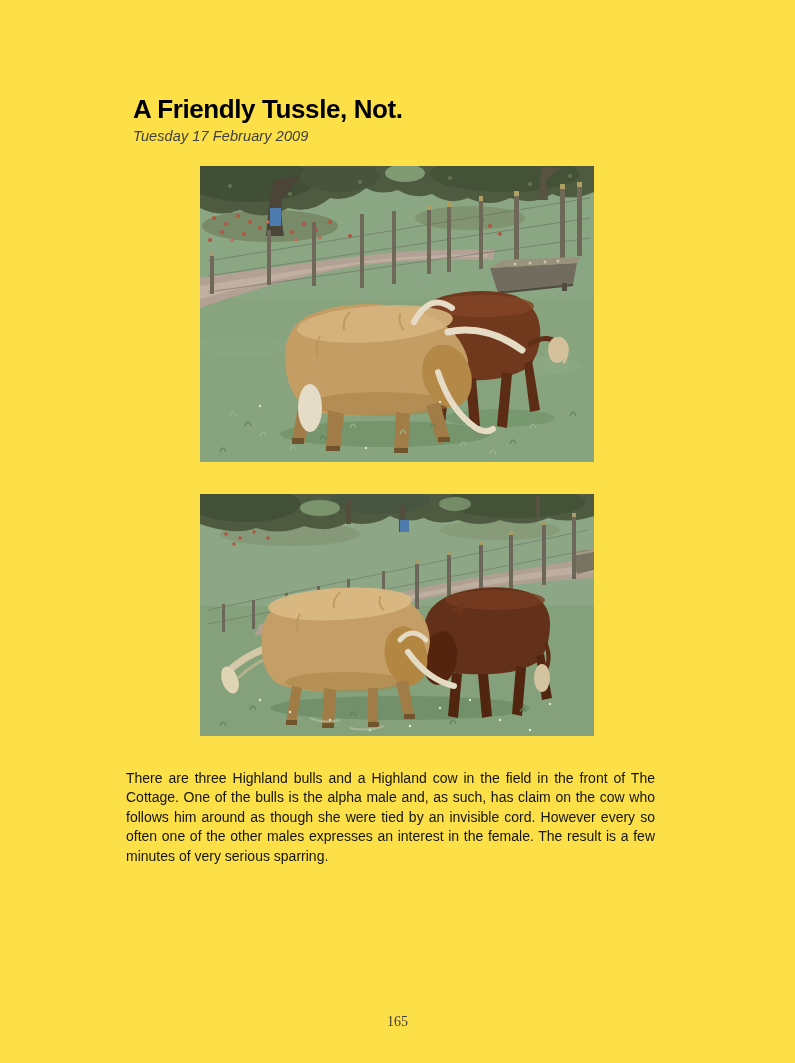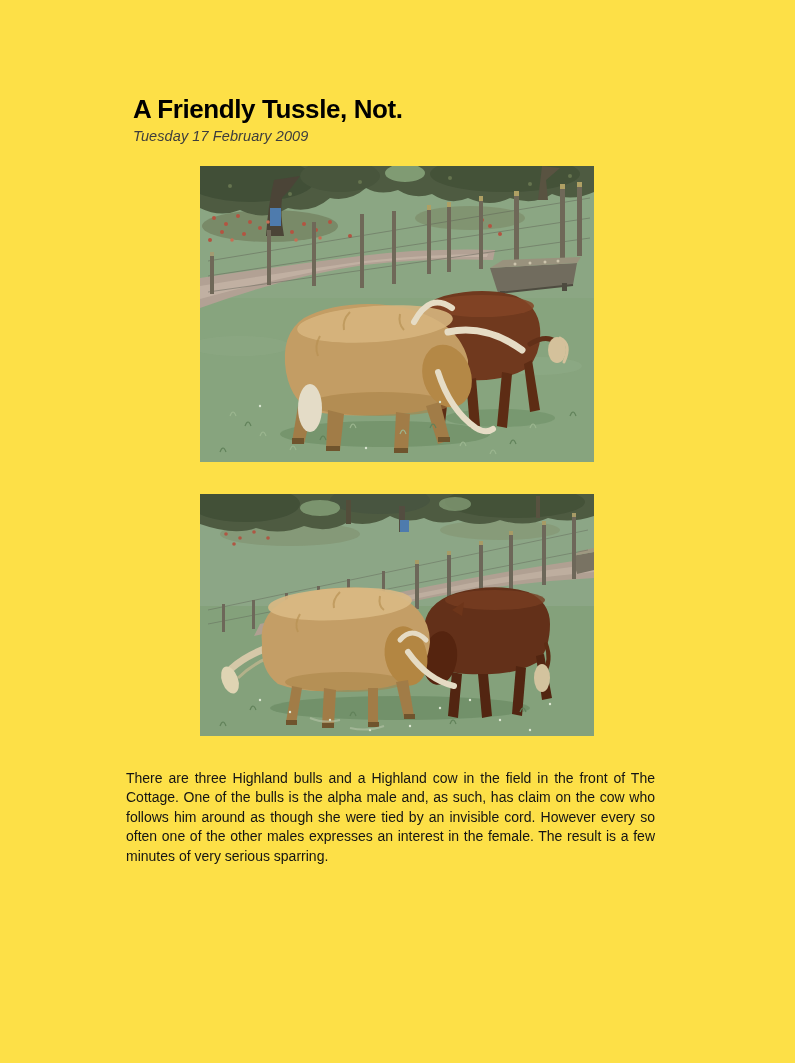--- a/index.html
+++ b/index.html
@@ -324,14 +324,15 @@
         </g>
         <path d="M110,224 q14,6 30,2" stroke="#b9c7a8" stroke-width="2" fill="none" opacity="0.6"></path>
         <path d="M150,234 q18,4 34,-2" stroke="#b9c7a8" stroke-width="2" fill="none" opacity="0.6"></path>
       </g>
       <rect width="394" height="242" fill="#9aa8b8" opacity="0.05"></rect>
     </svg>
   </figure>
 
   <p class="body-text">There are three Highland bulls and a Highland cow in the field in the front of The Cottage. One of the bulls is the alpha male and, as such, has claim on the cow who follows him around as though she were tied by an invisible cord. However every so often one of the other males expresses an interest in the female. The result is a few minutes of very serious sparring.</p>
 
+  <div class="pageno">165</div>
 
 </div>
 
 </body></html>

